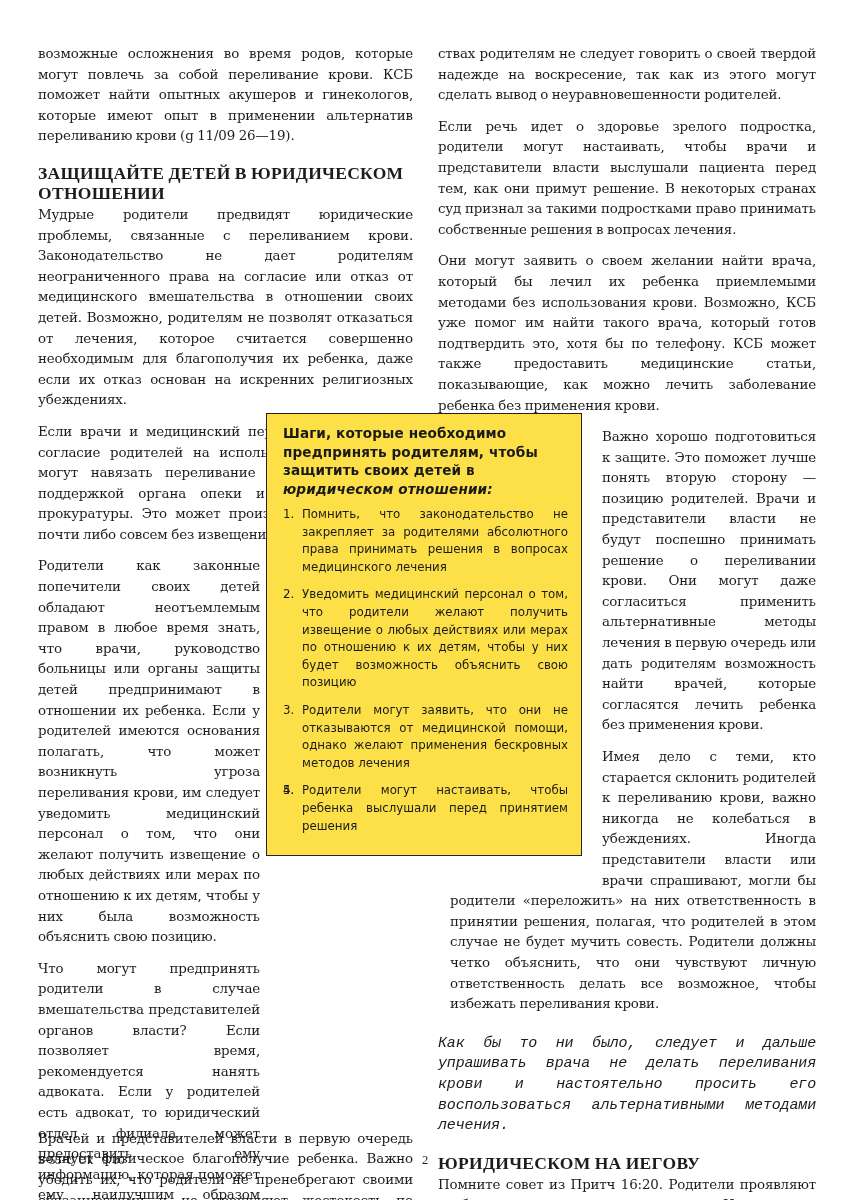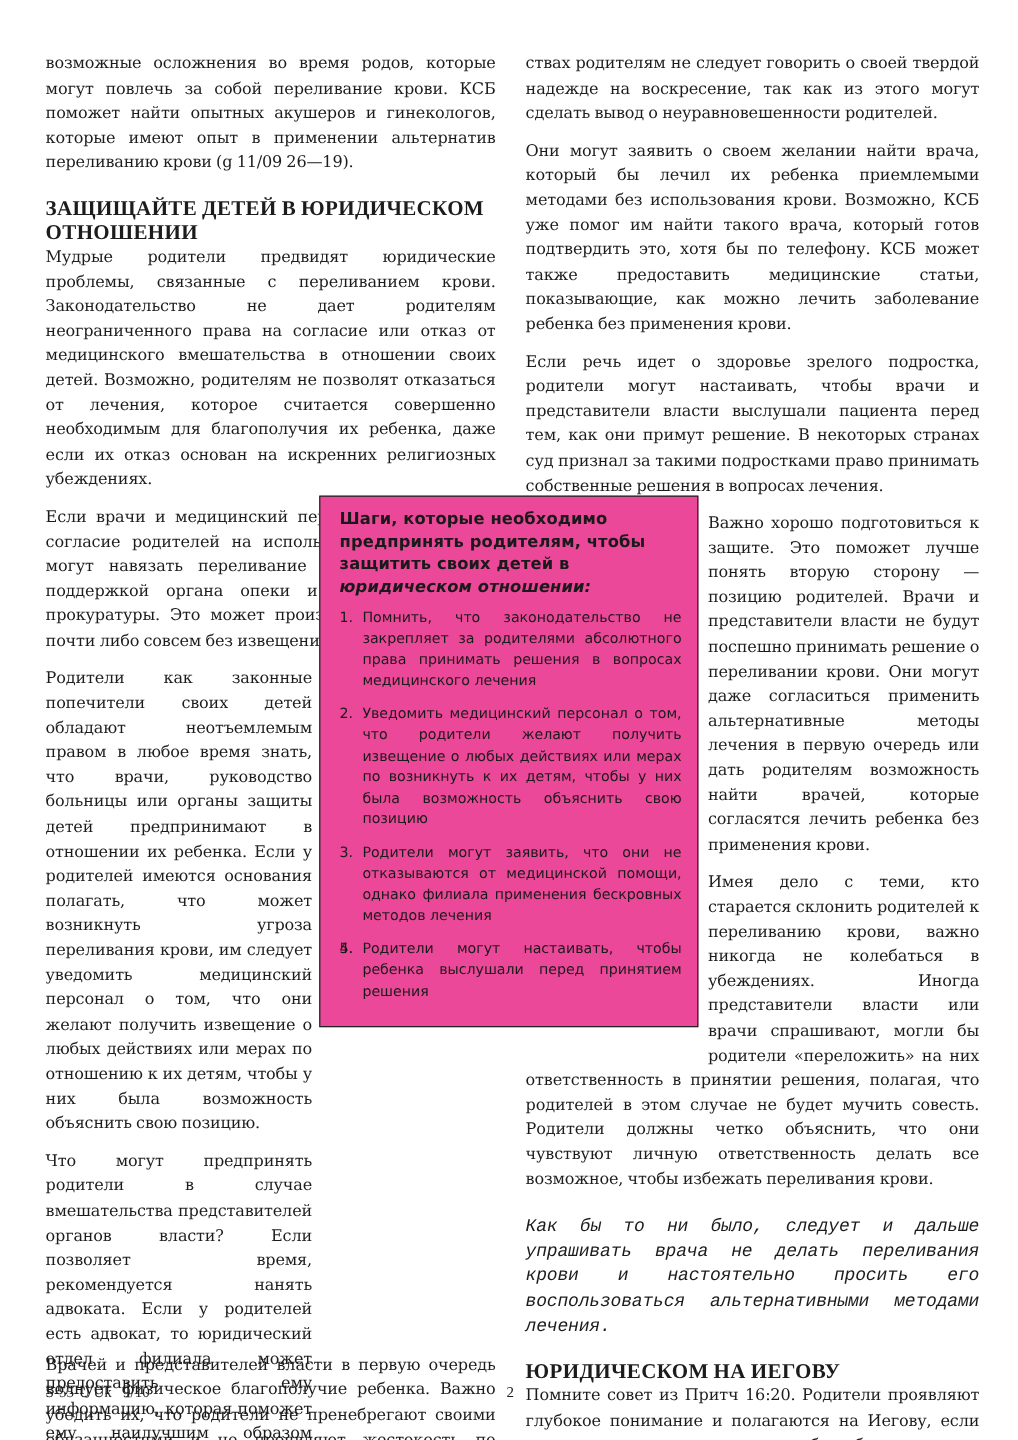--- a/index.html
+++ b/index.html
@@ -38,21 +38,21 @@
     font-family: Liberation Mono, monospace;
     font-size: 15px;
     line-height: 20.6px;
   }
   .box {
     position: absolute;
     left: 266px;
     top: 413px;
     width: 316px;
     height: 443px;
-    background: #ec4899;
+    background: #fde047;
     border: 1.5px solid #222;
     padding: 10px 13px 8px 16px;
     font-family: "DejaVu Sans", "Liberation Sans", sans-serif;
     color: #1a1a1a;
   }
   .box-title {
     font-weight: bold;
     font-size: 13.6px;
     line-height: 18.5px;
     margin-bottom: 8px;
@@ -98,32 +98,32 @@
     <p style="margin-top:88px;">Врачей и представителей власти в первую очередь волнует физическое благополучие ребенка. Важно убедить их, что родители не пренебрегают своими обязанностями и не проявляют жестокость по отношению к ребенку, а любят его и хотят, чтобы он получил наилучшее лечение.</p>
 
   </div>
 
   <div class="box">
     <div class="box-title">
       <span>Шаги, которые необходимо предпринять родителям, чтобы защитить своих детей в </span><em>юридическом отношении:</em>
     </div>
     <ol>
       <li><span class="num">1.</span><span>Помнить, что законодательство не закрепляет за родителями абсолютного права принимать решения в вопросах медицинского лечения</span></li>
-      <li><span class="num">2.</span><span>Уведомить медицинский персонал о том, что родители желают получить извещение о любых действиях или мерах по возникнуть к их детям, чтобы у них была возможность объяснить свою позицию</span></li>
-      <li><span class="num">3.</span><span>Родители могут заявить, что они не отказываются от медицинской помощи, однако филиала применения бескровных методов лечения</span></li>
+      <li><span class="num">2.</span><span>Уведомить медицинский персонал о том, что родители желают получить извещение о любых действиях или мерах по отношению к их детям, чтобы у них будет возможность объяснить свою позицию</span></li>
+      <li><span class="num">3.</span><span>Родители могут заявить, что они не отказываются от медицинской помощи, однако желают применения бескровных методов лечения</span></li>
       <li><span class="num">4.</span></li>
       <li><span class="num">5.</span><span>Родители могут настаивать, чтобы ребенка выслушали перед принятием решения</span></li>
     </ol>
   </div>
 
   <div class="col col-right">
     <p>ствах родителям не следует говорить о своей твердой надежде на воскресение, так как из этого могут сделать вывод о неуравновешенности родителей.</p>
+    <p>Если речь идет о здоровье зрелого подростка, родители могут настаивать, чтобы врачи и представители власти выслушали пациента перед тем, как они примут решение. В некоторых странах суд признал за такими подростками право принимать собственные решения в вопросах лечения.</p>
     <p>Они могут заявить о своем желании найти врача, который бы лечил их ребенка приемлемыми методами без использования крови. Возможно, КСБ уже помог им найти такого врача, который готов подтвердить это, хотя бы по телефону. КСБ может также предоставить медицинские статьи, показывающие, как можно лечить заболевание ребенка без применения крови.</p>
-    <p>Если речь идет о здоровье зрелого подростка, родители могут настаивать, чтобы врачи и представители власти выслушали пациента перед тем, как они примут решение. В некоторых странах суд признал за такими подростками право принимать собственные решения в вопросах лечения.</p>
-    <div style="position:relative;">
+    <div style="position:relative;margin-left:12px;">
       <div style="float:left; width:152px; height:420px; margin-top:42px;"></div>
       <p>Важно хорошо подготовиться к защите. Это поможет лучше понять вторую сторону — позицию родителей. Врачи и представители власти не будут поспешно принимать решение о переливании крови. Они могут даже согласиться применить альтернативные методы лечения в первую очередь или дать родителям возможность найти врачей, которые согласятся лечить ребенка без применения крови.</p>
       <p>Имея дело с теми, кто старается склонить родителей к переливанию крови, важно никогда не колебаться в убеждениях. Иногда представители власти или врачи спрашивают, могли бы родители «переложить» на них ответственность в принятии решения, полагая, что родителей в этом случае не будет мучить совесть. Родители должны четко объяснить, что они чувствуют личную ответственность делать все возможное, чтобы избежать переливания крови.</p>
       <div style="clear:both;"></div>
     </div>
     <p class="italic-para" style="margin-top:8px;">Как бы то ни было, следует и дальше упрашивать врача не делать переливания крови и настоятельно просить его воспользоваться альтернативными методами лечения.</p>
     <h2>ЮРИДИЧЕСКОМ НА ИЕГОВУ</h2>
     <p>Помните совет из Притч 16:20. Родители проявляют глубокое понимание и полагаются на Иегову, если готовятся заранее к тому, чтобы уберечь своего ребенка от переливания крови. Добросовестные старейшины будут поощрять родителей поступать таким образом и поддерживать их в этом.</p>
 
   </div>

